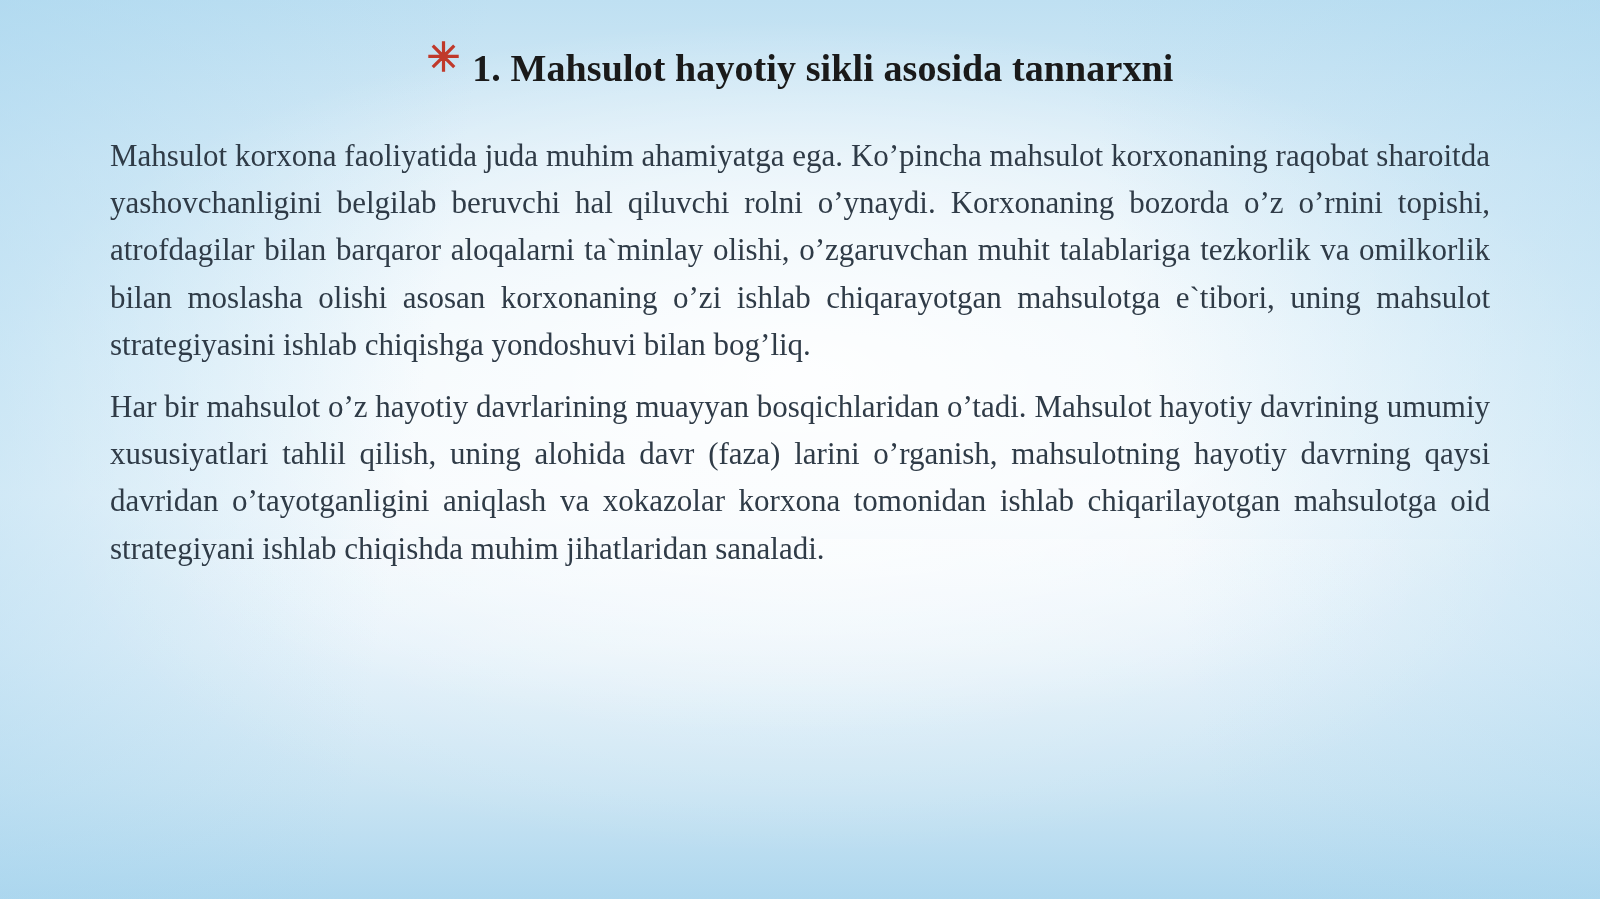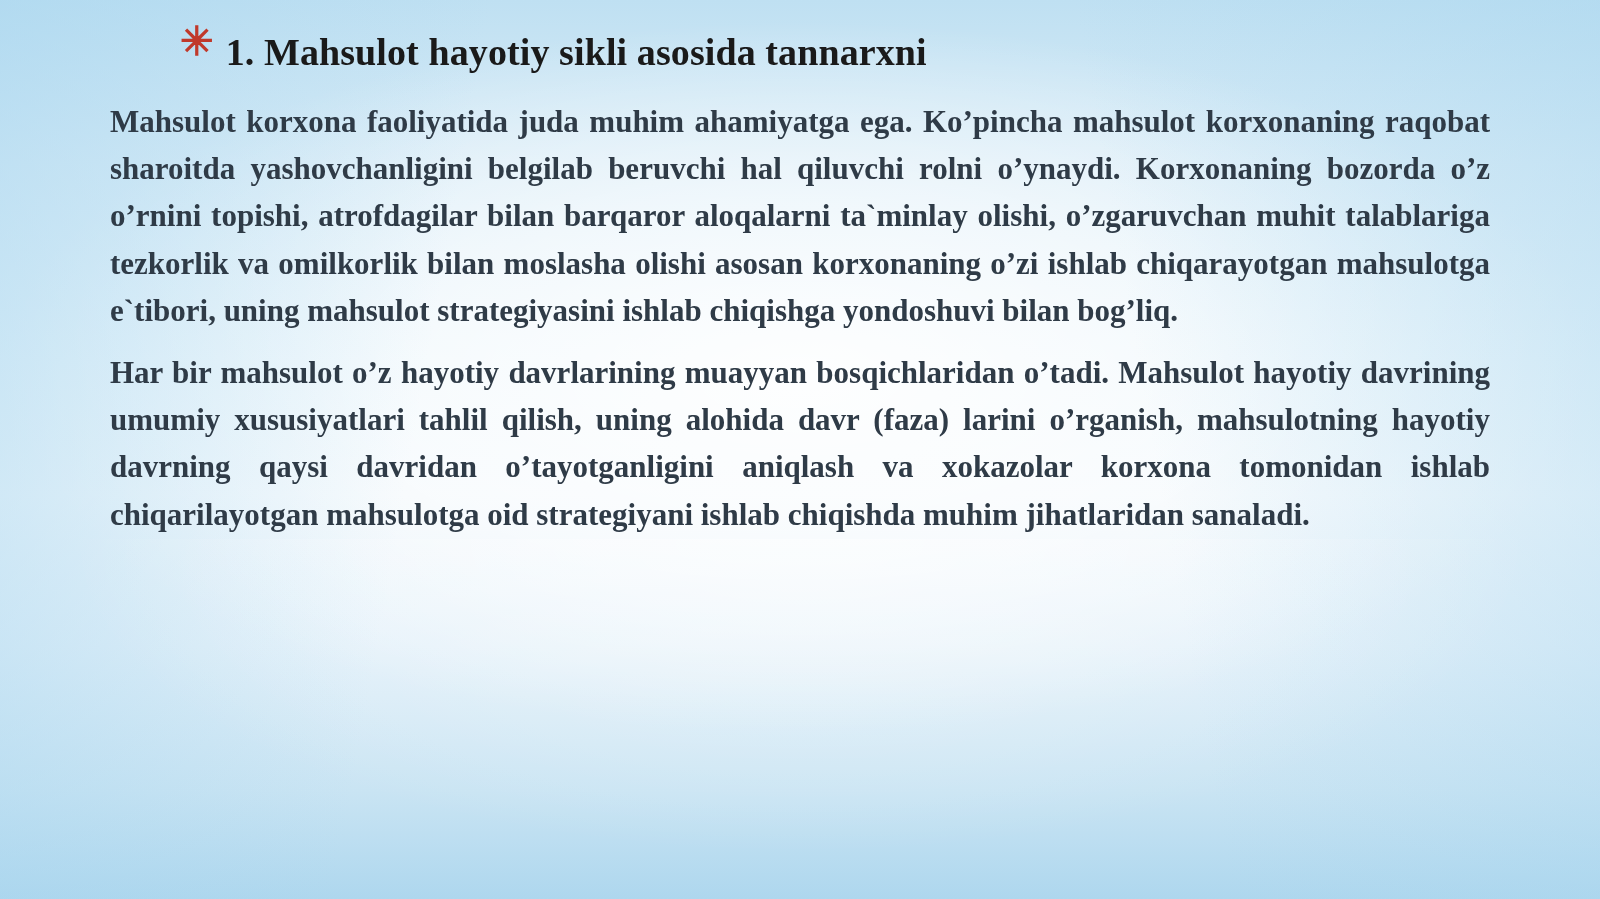--- a/index.html
+++ b/index.html
@@ -39,42 +39,41 @@
     width: 110%;
     height: 50%;
     background: radial-gradient(ellipse 60% 100% at 50% 0%, rgba(255,255,255,0.45) 0%, rgba(255,255,255,0) 70%);
     pointer-events: none;
   }
   .content {
     position: relative;
     z-index: 2;
   }
   .title-block {
-    padding: 22px 180px 0 180px;
-    text-align: left;
+    padding: 38px 180px 0 180px;
+    text-align: center;
   }
   .title-line {
     font-size: 38px;
     font-weight: bold;
     color: #1a1a1a;
     line-height: 1.33;
     letter-spacing: 0.1px;
   }
   .bullet-star {
     color: #c0392b;
     font-size: 40px;
     font-weight: bold;
     vertical-align: 10px;
     margin-right: 12px;
     line-height: 1;
   }
   .body-block {
-    margin-top: 20px;
+    margin-top: 38px;
     padding: 0 110px 0 110px;
-    font-weight: bold;
   }
   p.para {
     margin: 0 0 14px 0;
     font-size: 31px;
     line-height: 1.53;
     color: #2f3b47;
     text-align: justify;
     text-justify: inter-word;
     hyphens: none;
   }

